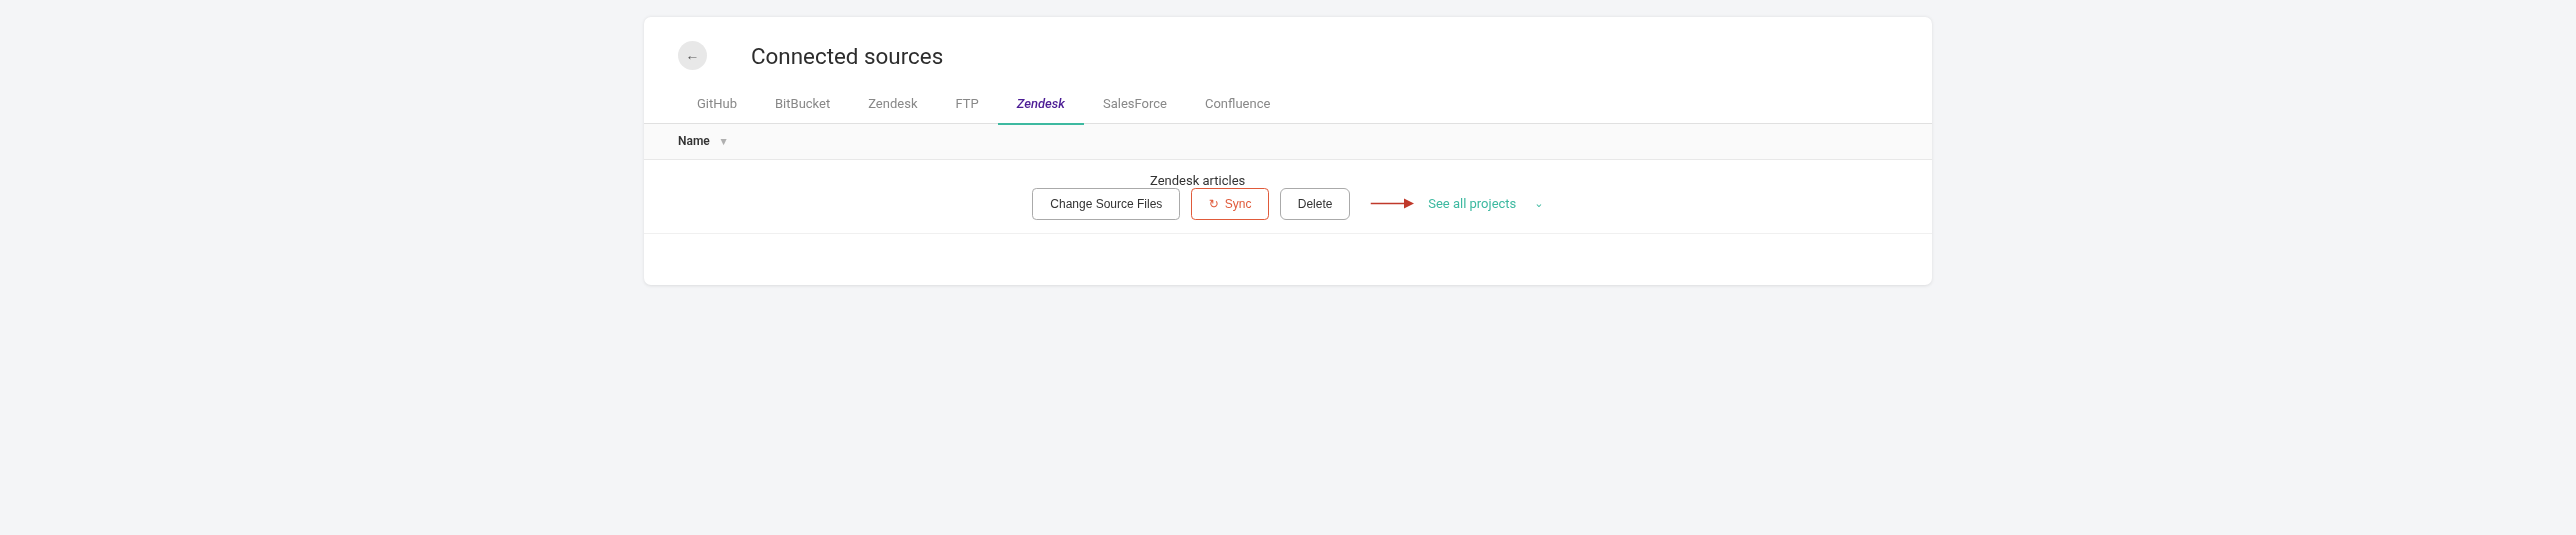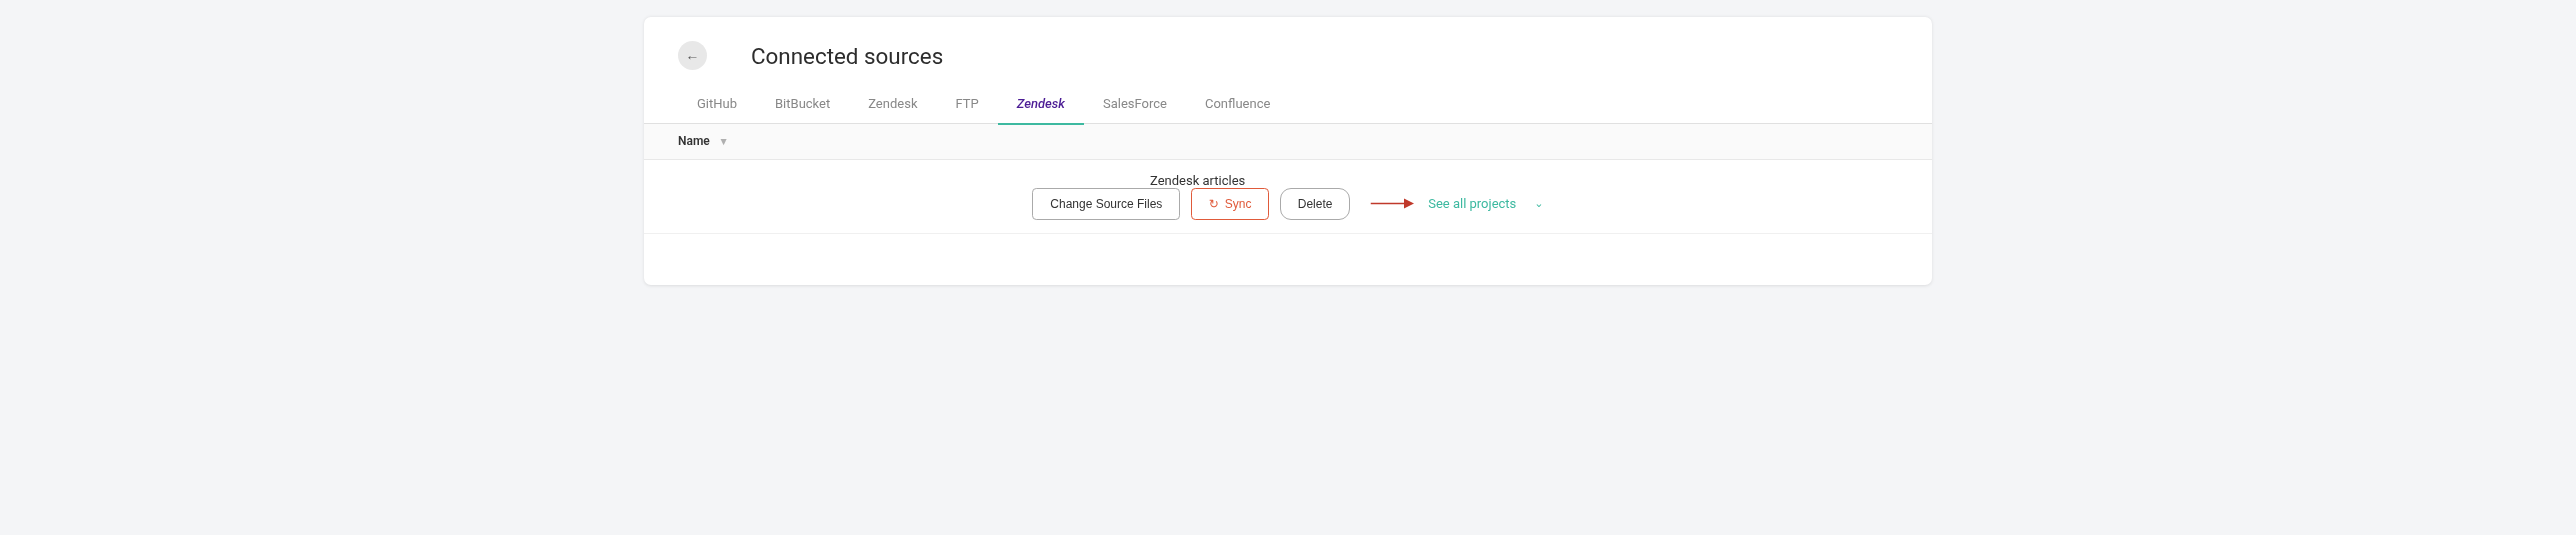--- a/index.html
+++ b/index.html
@@ -166,21 +166,21 @@
     .sync-icon {
       display: inline-block;
       font-size: 12px;
       color: #e05a3a;
     }
 
     .btn-delete {
       padding: 7.7px 17px;
       font-size: 12px;
       border: 1.3px solid #aaa;
-      border-radius: 11px;
+      border-radius: 6px;
       background: #fff;
       color: #333;
       cursor: pointer;
       white-space: nowrap;
     }
 
     .arrow-indicator {
       display: flex;
       align-items: center;
       margin-left: 5.2px;

